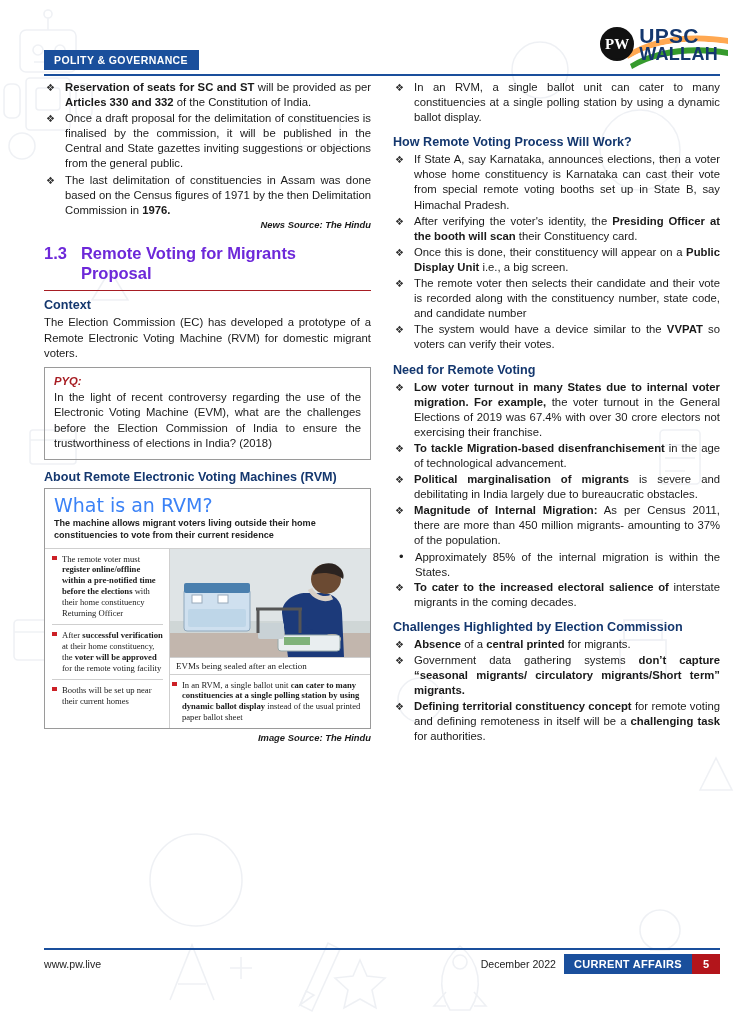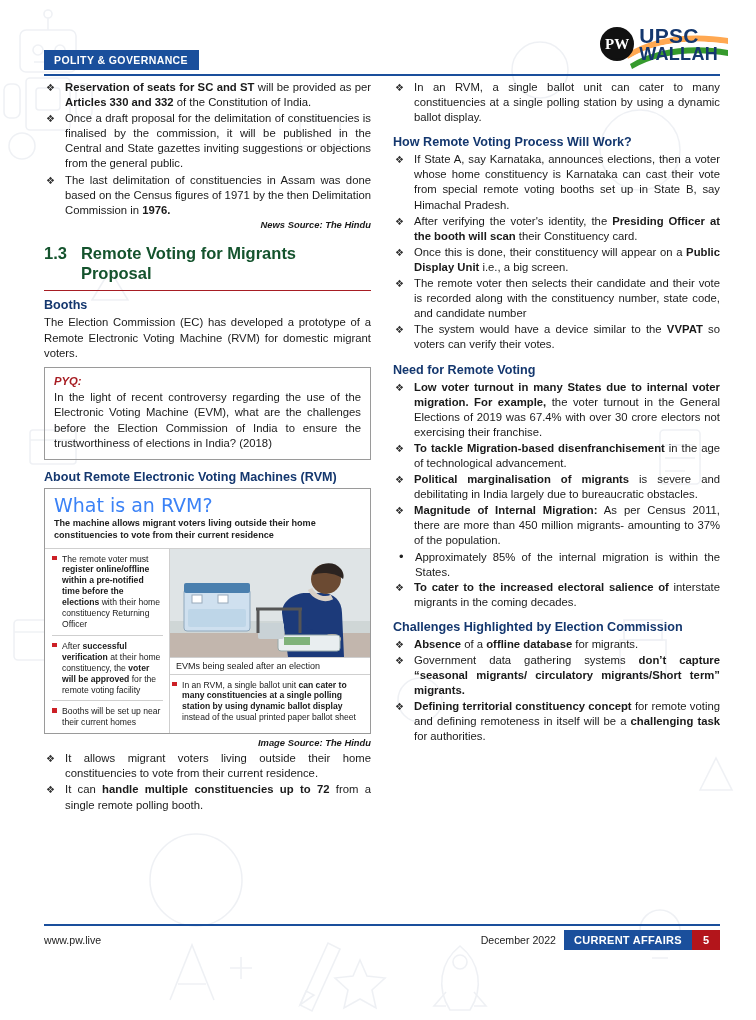--- a/index.html
+++ b/index.html
@@ -128,21 +128,21 @@
     font-style:italic;
     font-weight:bold;
     color:#1a1a1a;
     margin-top:0px;
   }
 
   
   .sec-head {
     display:flex;
     gap:14px;
-    color:#14532d;
+    color:#6d28d9;
     font-size:16.5px;
     font-weight:bold;
     line-height:20px;
     margin-top:13px;
   }
   .sec-num { flex:0 0 auto; }
   .sec-title { flex:1 1 auto; }
   .sec-rule {
     height:1.6px;
     background:#a71d23;
@@ -199,21 +199,21 @@
     font-family:"DejaVu Sans", sans-serif;
     font-weight:normal;
   }
   .info-sub {
     font-size:9.1px;
     color:#222;
     line-height:11.6px;
     padding:0 9px 6px 9px;
     font-weight:bold;
   }
-  .info-body { display:flex; }
+  .info-body { display:flex;font-family:Liberation Serif, serif; }
   .info-left {
     width:124px;
     border-top:1px solid #cfcfcf;
     padding:0 6px 0 7px;
   }
   .ib {
     font-size:8.6px;
     line-height:10.9px;
     color:#1a1a1a;
     padding:5px 0 5px 0;
@@ -252,21 +252,21 @@
     font-style:italic;
     font-weight:bold;
     margin:3px 0 3px 0;
     color:#1a1a1a;
   }
 
   
   .footer {
     position:absolute;
     left:0; right:0; bottom:0;
-    height:96px;
+    height:72px;
   }
   .footer-rule {
     position:absolute;
     left:44px; right:36px; top:0;
     height:1.6px;
     background:#1a4f9c;
   }
   .foot-left {
     position:absolute; left:44px; top:10px;
     font-size:10.6px; color:#222;
@@ -376,21 +376,21 @@
         <li>The last delimitation of constituencies in Assam was done based on the Census figures of 1971 by the then Delimitation Commission in <b>1976.</b></li>
       </ul>
       <div class="src">News Source: The Hindu</div>
 
       <div class="sec-head">
         <div class="sec-num">1.3</div>
         <div class="sec-title">Remote Voting for Migrants Proposal</div>
       </div>
       <div class="sec-rule"></div>
 
-      <h3 class="blue first">Booths</h3>
+      <h3 class="blue first">Context</h3>
       <p class="body">The Election Commission (EC) has developed a prototype of a Remote Electronic Voting Machine (RVM) for domestic migrant voters.</p>
 
       <div class="pyq">
         <div class="pyq-label">PYQ:</div>
         <div class="pyq-text">In the light of recent controversy regarding the use of the Electronic Voting Machine (EVM), what are the challenges before the Election Commission of India to ensure the trustworthiness of elections in India? (2018)</div>
       </div>
 
       <h3 class="blue">About Remote Electronic Voting Machines (RVM)</h3>
 
       <div class="info">
@@ -430,24 +430,20 @@
               </svg>
             </div>
             <div class="cap">EVMs being sealed after an election</div>
             <div class="ib">In an RVM, a single ballot unit <b>can cater to many constituencies at a single polling station by using dynamic ballot display</b> instead of the usual printed paper ballot sheet</div>
           </div>
         </div>
       </div>
 
       <div class="img-src">Image Source: The Hindu</div>
 
-      <ul class="bl">
-        <li>It allows migrant voters living outside their home constituencies to vote from their current residence.</li>
-        <li>It can <b>handle multiple constituencies up to 72</b> from a single remote polling booth.</li>
-      </ul>
     </div>
 
     <div class="col">
 
       <ul class="bl">
         <li>In an RVM, a single ballot unit can cater to many constituencies at a single polling station by using a dynamic ballot display.</li>
       </ul>
 
       <h3 class="blue">How Remote Voting Process Will Work?</h3>
       <ul class="bl">
@@ -467,21 +463,21 @@
       </ul>
       <ul class="sub">
         <li>Approximately 85% of the internal migration is within the States.</li>
       </ul>
       <ul class="bl">
         <li><b>To cater to the increased electoral salience of</b> interstate migrants in the coming decades.</li>
       </ul>
 
       <h3 class="blue">Challenges Highlighted by Election Commission</h3>
       <ul class="bl">
-        <li><b>Absence</b> of a <b>offline database</b> for migrants.</li>
+        <li><b>Absence</b> of a <b>central printed</b> for migrants.</li>
         <li>Government data gathering systems <b>don’t capture “seasonal migrants/ circulatory migrants/Short term” migrants.</b></li>
         <li><b>Defining territorial constituency concept</b> for remote voting and defining remoteness in itself will be a <b>challenging task</b> for authorities.</li>
       </ul>
     </div>
   </div>
 
   <div class="footer">
     <div class="footer-rule"></div>
     <div class="foot-left">www.pw.live</div>
     <div class="foot-right">

